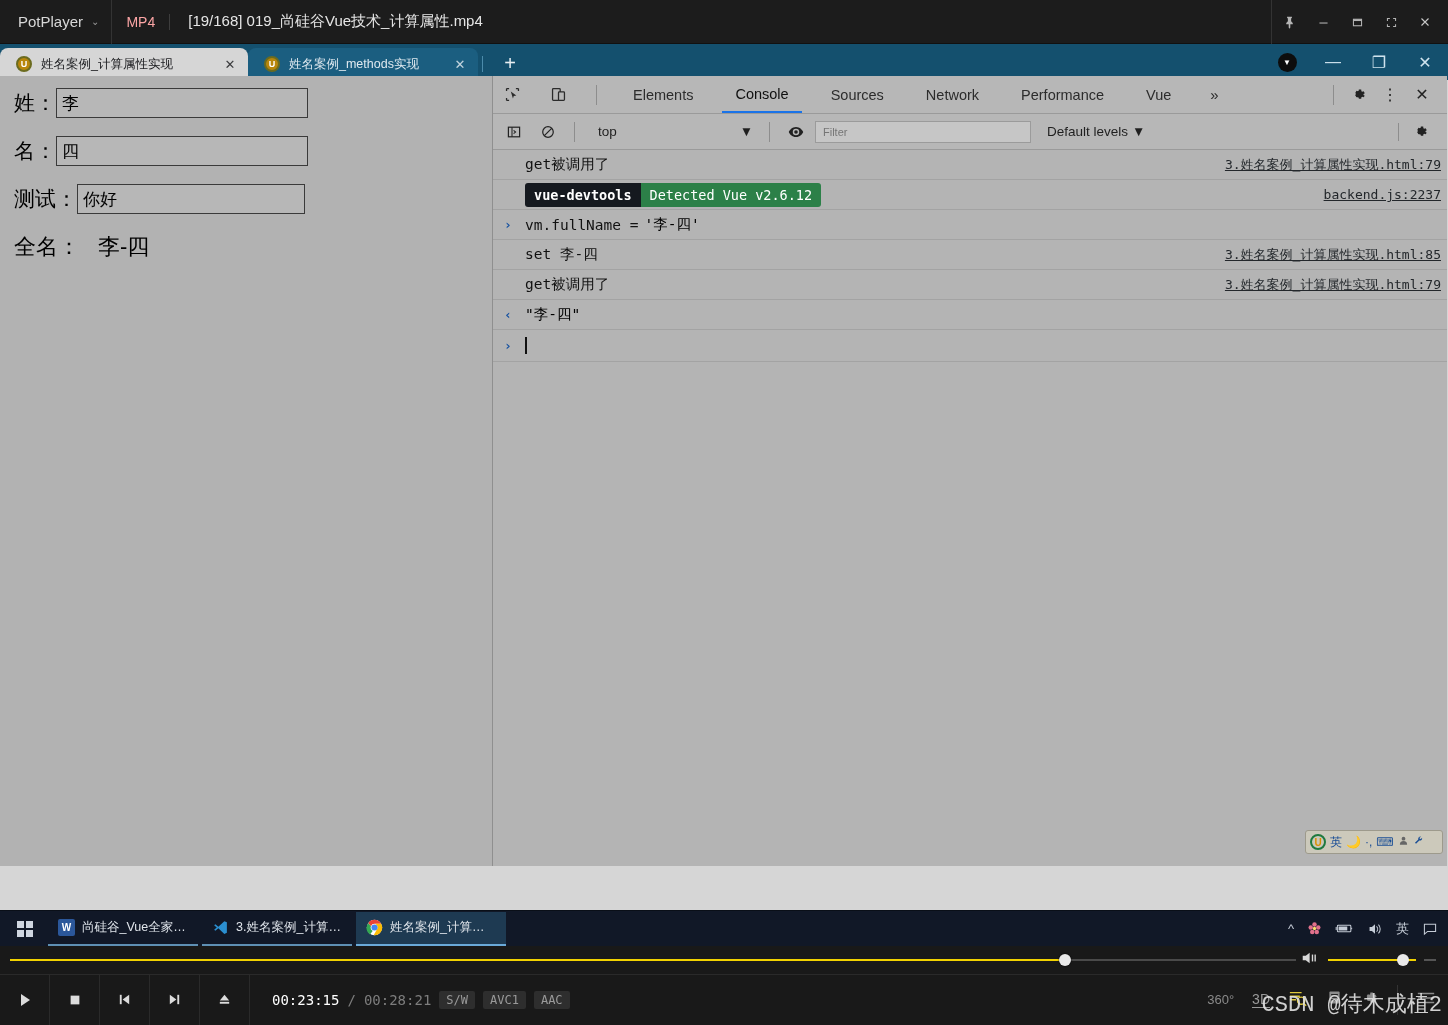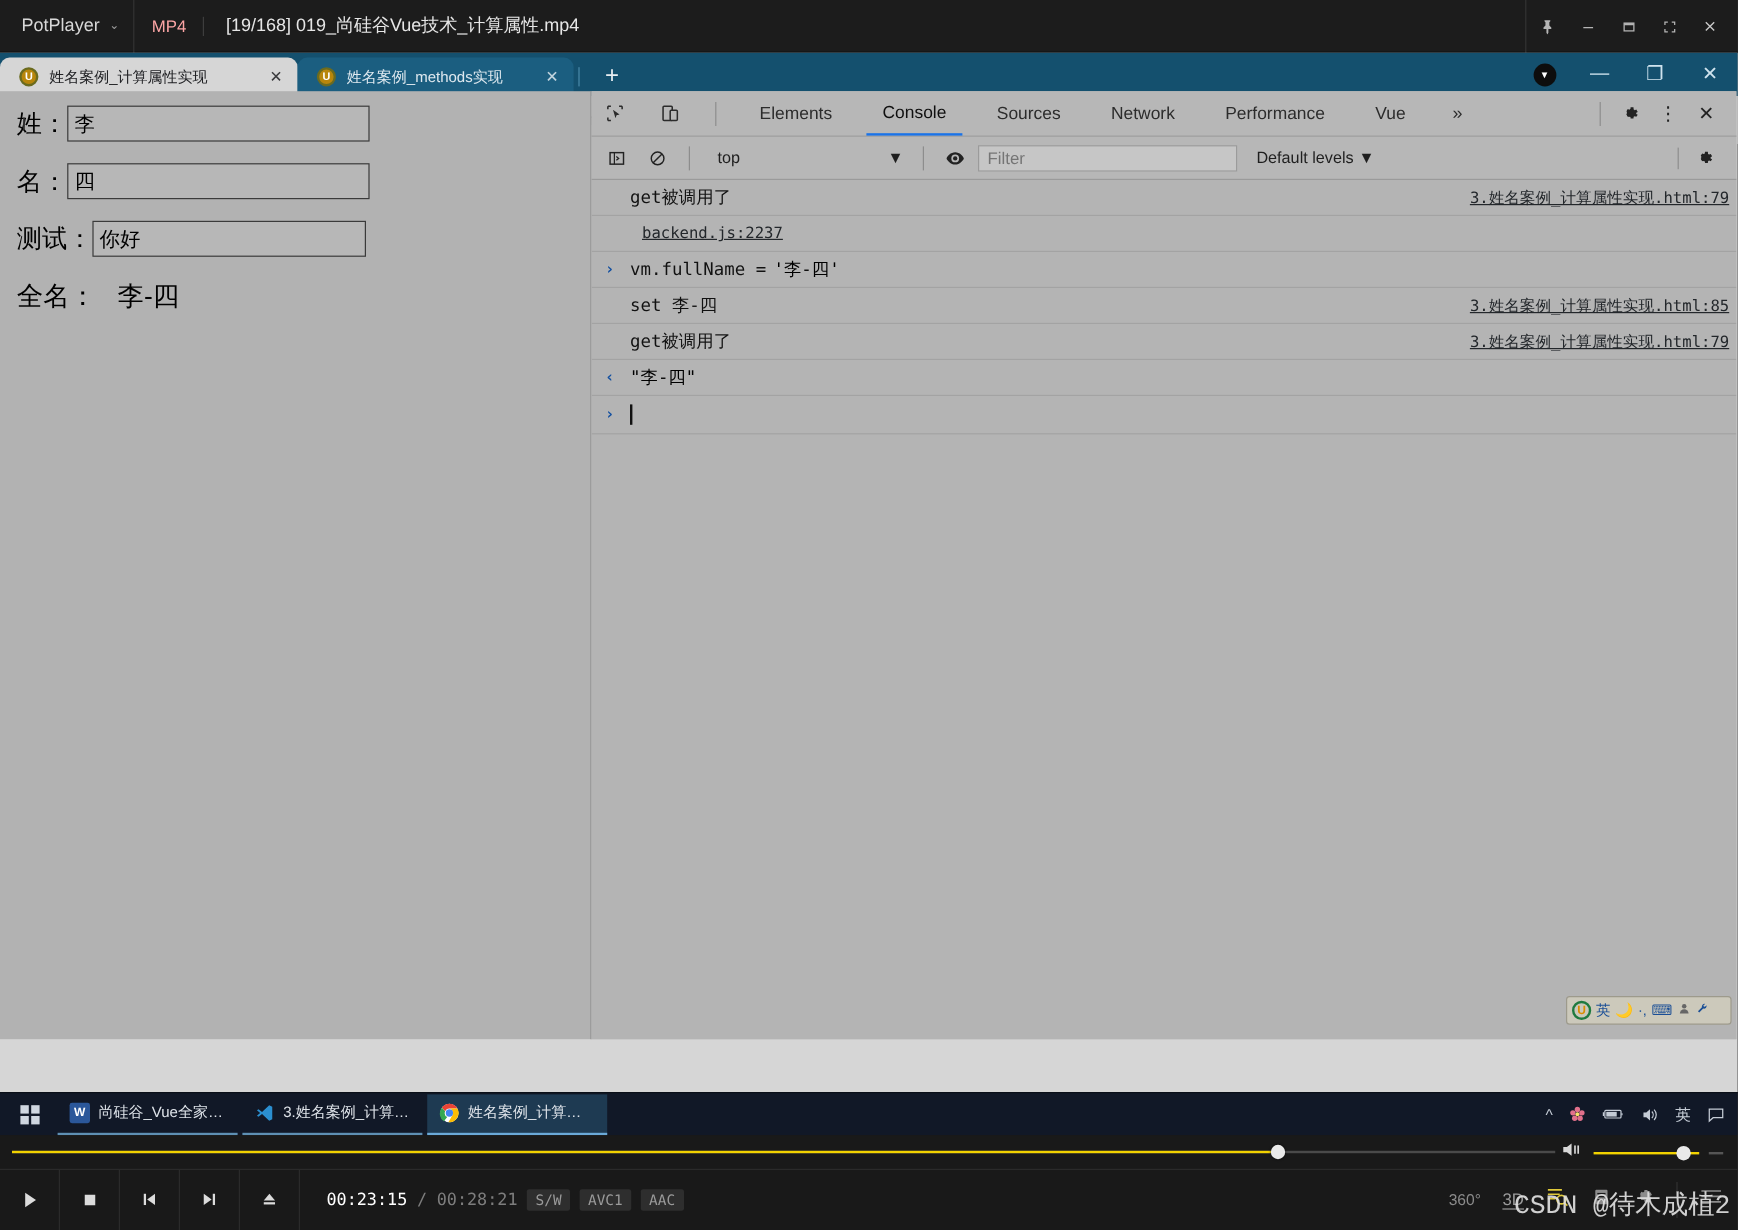--- a/index.html
+++ b/index.html
@@ -169,21 +169,21 @@
     height: 36px; display: flex; align-items: center; padding: 0 6px; gap: 4px;
     border-bottom: 1px solid #9a9a9a; background: #b7b7b7;
   }
   .ctx-select {
     width: 168px; height: 22px; display: flex; align-items: center;
     justify-content: space-between; font-size: 13.5px; color: #1f1f1f;
     padding: 0 5px 0 8px; margin-left: 4px;
   }
   .filter-input {
     width: 216px; height: 22px; background: #c6c6c6; border: 1px solid #9b9b9b;
-    font-size: 14px; color: #5d5d5d; padding: 0 7px; outline: none;
+    font-size: 11px; color: #5d5d5d; padding: 0 7px; outline: none;
     font-family: "Liberation Sans", sans-serif;
   }
   .levels {
     font-size: 13.5px; color: #1f1f1f; margin-left: 12px;
     display: flex; align-items: center; gap: 4px;
   }
   .fb-right { margin-left: auto; display:flex; align-items:center; padding-right: 6px; }
   .fb-divider { width:1px; height:18px; background:#8d8d8d; margin-right:6px; }
 
   
@@ -516,20 +516,26 @@
     <div class="console-area">
 
       <div class="c-row">
         <div class="c-gutter"></div>
         <div class="c-msg">get被调用了</div>
         <div class="c-src">3.姓名案例_计算属性实现.html:79</div>
       </div>
 
       <div class="c-row">
         <div class="c-gutter"></div>
+        <div class="c-msg">
+          <span class="badge-group">
+            <span class="badge-dark">vue-devtools</span>
+              <span class="badge-green">Detected Vue v2.6.12</span>
+          </span>
+        </div>
         <div class="c-src">backend.js:2237</div>
       </div>
 
       <div class="c-row">
         <div class="c-gutter blue">›</div>
         <div class="c-msg">
           <span class="tok-plain">vm.fullName = </span>
             <span class="str-red">'李-四'</span>
         </div>
         <div class="c-src"></div>

